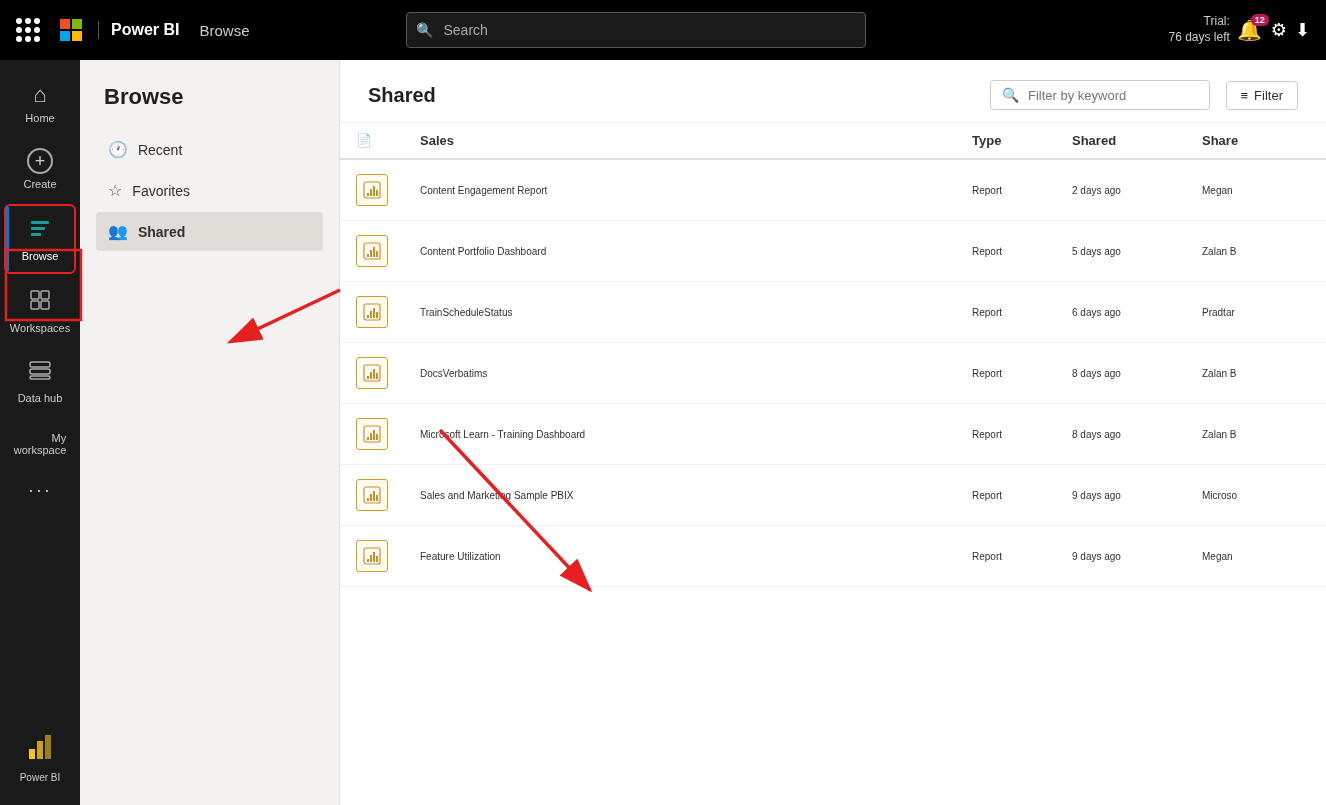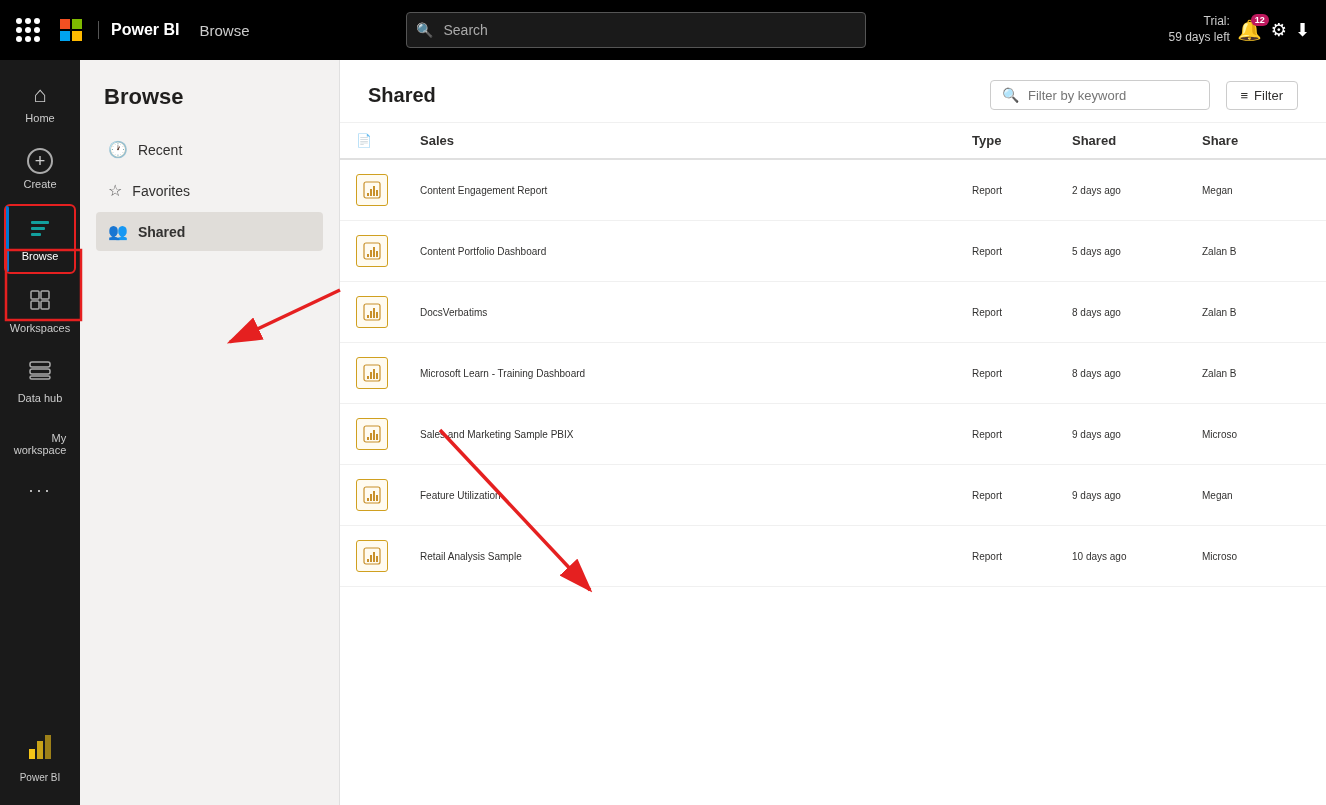--- a/index.html
+++ b/index.html
@@ -316,21 +316,21 @@
   <span class="nav-browse">Browse</span>
 
   <div class="nav-search">
     <span class="search-icon-nav">🔍</span>
     <input type="text" placeholder="Search" style="">
   </div>
 
   <div class="nav-right">
     <div class="trial-info">
       <div>Trial:</div>
-      <div>59 days left</div>
+      <div>76 days left</div>
     </div>
     <button class="notif-btn">
       🔔
       <span class="notif-badge">12</span>
     </button>
     <button class="gear-btn">⚙</button>
     <button class="download-btn">⬇</button>
   </div>
 </div>
 
@@ -486,20 +486,39 @@
           <svg width="18" height="18" viewBox="0 0 18 18" fill="none">
             <rect x="1" y="1" width="16" height="16" rx="2" stroke="#c8902a" stroke-width="1.2" fill="#fffbf0"></rect>
             <rect x="4" y="12" width="2" height="3" fill="#c8902a"></rect>
             <rect x="7" y="8" width="2" height="7" fill="#c8902a"></rect>
             <rect x="10" y="5" width="2" height="10" fill="#c8902a"></rect>
             <rect x="13" y="9" width="2" height="6" fill="#c8902a"></rect>
           </svg>
         </div>
       </div>
     </td>
+    <td class="col-name">TrainScheduleStatus</td>
+    <td class="col-type">Report</td>
+    <td class="col-shared">6 days ago</td>
+    <td class="col-sharedby">Pradtar</td>
+  </tr>
+            <tr>
+    <td class="col-icon">
+      <div class="icon-cell">
+        <div class="report-icon">
+          <svg width="18" height="18" viewBox="0 0 18 18" fill="none">
+            <rect x="1" y="1" width="16" height="16" rx="2" stroke="#c8902a" stroke-width="1.2" fill="#fffbf0"></rect>
+            <rect x="4" y="12" width="2" height="3" fill="#c8902a"></rect>
+            <rect x="7" y="8" width="2" height="7" fill="#c8902a"></rect>
+            <rect x="10" y="5" width="2" height="10" fill="#c8902a"></rect>
+            <rect x="13" y="9" width="2" height="6" fill="#c8902a"></rect>
+          </svg>
+        </div>
+      </div>
+    </td>
     <td class="col-name">DocsVerbatims</td>
     <td class="col-type">Report</td>
     <td class="col-shared">8 days ago</td>
     <td class="col-sharedby">Zalan B</td>
   </tr>
             <tr>
     <td class="col-icon">
       <div class="icon-cell">
         <div class="report-icon">
           <svg width="18" height="18" viewBox="0 0 18 18" fill="none">
@@ -548,39 +567,20 @@
             <rect x="13" y="9" width="2" height="6" fill="#c8902a"></rect>
           </svg>
         </div>
       </div>
     </td>
     <td class="col-name">Feature Utilization</td>
     <td class="col-type">Report</td>
     <td class="col-shared">9 days ago</td>
     <td class="col-sharedby">Megan</td>
   </tr>
-            <tr>
-    <td class="col-icon">
-      <div class="icon-cell">
-        <div class="report-icon">
-          <svg width="18" height="18" viewBox="0 0 18 18" fill="none">
-            <rect x="1" y="1" width="16" height="16" rx="2" stroke="#c8902a" stroke-width="1.2" fill="#fffbf0"></rect>
-            <rect x="4" y="12" width="2" height="3" fill="#c8902a"></rect>
-            <rect x="7" y="8" width="2" height="7" fill="#c8902a"></rect>
-            <rect x="10" y="5" width="2" height="10" fill="#c8902a"></rect>
-            <rect x="13" y="9" width="2" height="6" fill="#c8902a"></rect>
-          </svg>
-        </div>
-      </div>
-    </td>
-    <td class="col-name">Retail Analysis Sample</td>
-    <td class="col-type">Report</td>
-    <td class="col-shared">10 days ago</td>
-    <td class="col-sharedby">Microso</td>
-  </tr>
           </tbody>
       </table>
     </div>
   </div>
 </div>
 
 <div class="overlay">
   <svg class="arrows">
 
     <defs>

